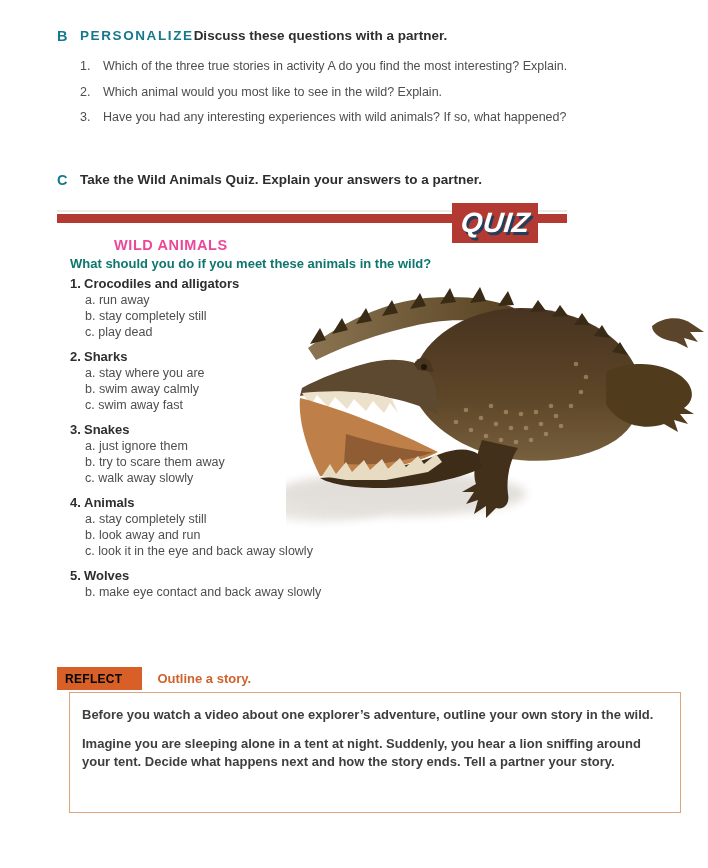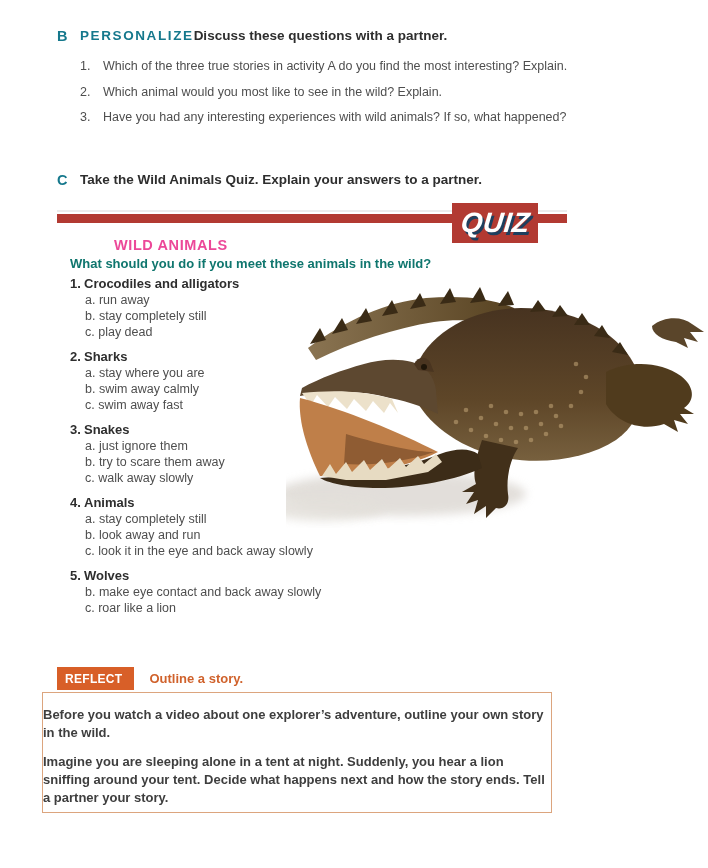--- a/index.html
+++ b/index.html
@@ -35,27 +35,27 @@
   .q-block{margin-bottom:9px;}
   .q-title{display:flex;font-size:13px;font-weight:bold;color:#2e2e2e;line-height:16px;}
   .q-num{flex:0 0 14px;}
   .q-options{padding-left:15px;}
   .q-opt{font-size:12.5px;color:#4e4e4e;line-height:16px;}
   
   .croc-wrap{position:absolute;left:286px;top:272px;width:422px;height:256px;}
   
   .reflect-row{position:absolute;left:57px;top:667px;display:flex;align-items:center;}
   .reflect-tag{
-    background:#d85f28;color:#ffffff;font-size:12px;font-weight:bold;
-    padding:5px 12px 4px 8px;letter-spacing:.3px;
+    background:#d85f28;color:#000000;font-size:12px;font-weight:bold;
+    padding:5px 20px 4px 8px;letter-spacing:.3px;
   }
   .reflect-label{color:#d0622c;font-size:13px;font-weight:bold;margin-left:15px;text-align:right;}
   .reflect-box{
-    position:absolute;left:42px;top:692px;width:510px;height:121px;
-    border:1px solid #dca57e;box-sizing:border-box;padding:13px 0;
+    position:absolute;left:69px;top:692px;width:612px;height:121px;
+    border:1px solid #dca57e;box-sizing:border-box;padding:13px 12px;
   }
   .reflect-box p{margin:0 0 11px 0;font-size:13px;font-weight:bold;color:#3e3e3e;line-height:1.38;}
 </style>
 </head>
 <body>
 
 <div class="page">
 
   <div class="activity-head" style="top:28px;">
     <span class="activity-letter">B</span>
@@ -142,21 +142,20 @@
       </div>
     </div>
 
     <div class="q-block">
       <div class="q-title">
         <span class="q-num">5.</span>
         <span>Wolves</span>
       </div>
       <div class="q-options">
         <div class="q-opt" style="width:340px;">b. make eye contact and back away slowly</div>
-        <div class="q-opt">c. roar like a lion</div>
       </div>
     </div>
 
   </div>
 
   <div class="croc-wrap">
     <svg width="422" height="256" viewBox="0 0 422 256" xmlns="http://www.w3.org/2000/svg">
       <defs>
         <filter id="soft" x="-40%" y="-40%" width="180%" height="180%">
             <feGaussianBlur stdDeviation="5"></feGaussianBlur>

